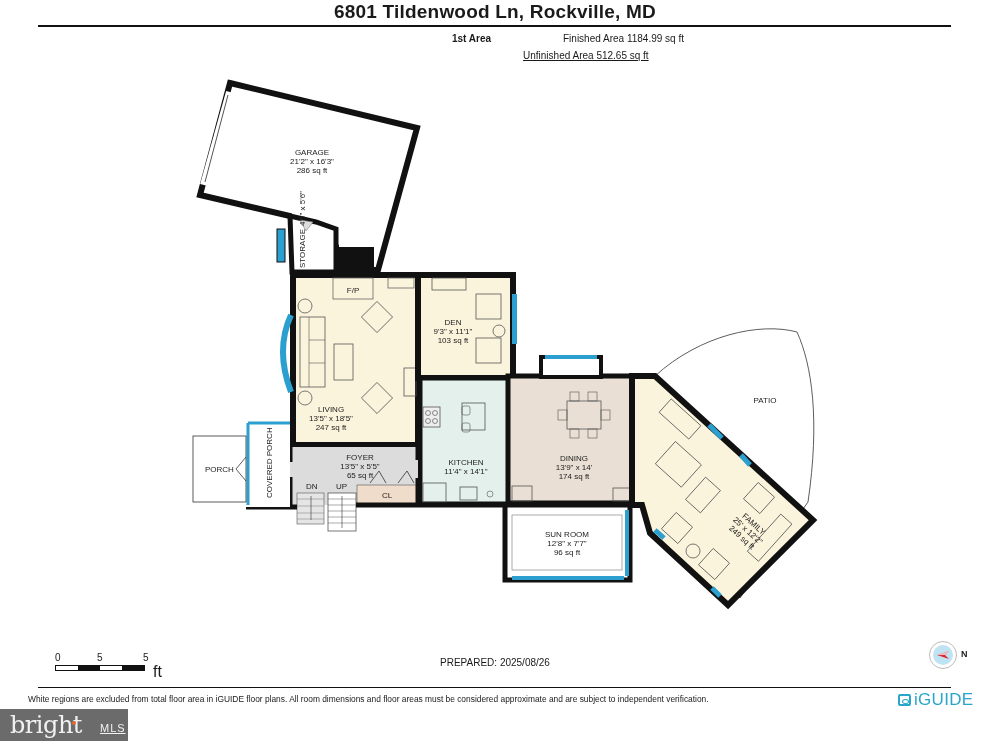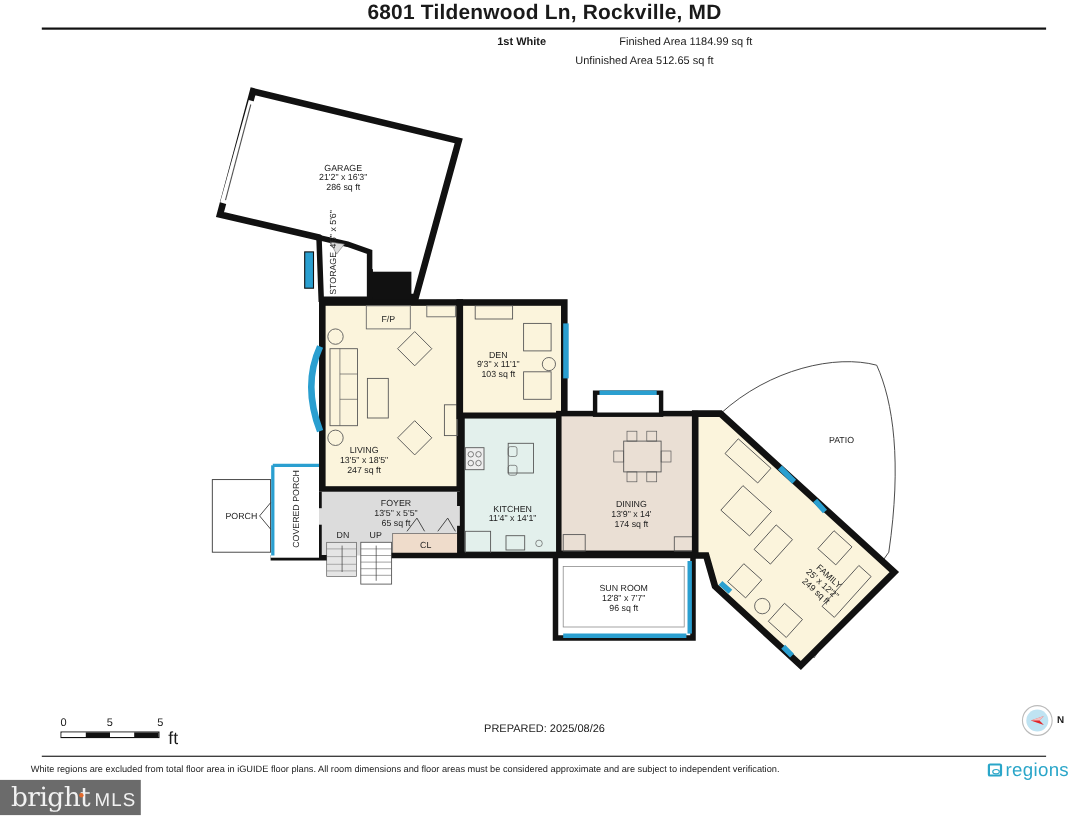--- a/index.html
+++ b/index.html
@@ -1,50 +1,50 @@
 <!DOCTYPE html>
 <html><head>
 <meta charset="utf-8">
 <style>
   html, body { margin:0; padding:0; background:#ffffff; }
   body { width:990px; height:751px; position:relative; overflow:hidden; font-family:"Liberation Sans", sans-serif; color:#1a1a1a; }
   .title { position:absolute; top:0; left:0; width:990px; text-align:center; font-size:19px; font-weight:bold; line-height:24px; letter-spacing:0.2px; }
   .title-rule { position:absolute; top:25px; left:38px; width:913px; height:2px; background:#111; }
   .floor-label { position:absolute; top:33px; left:452px; font-size:10px; font-weight:bold; }
   .area-line { position:absolute; left:523px; font-size:10px; }
-  .area-1 { top:33px;margin-left:40px; } .area-2 { top:50px; }
+  .area-1 { top:33px;margin-left:40px; } .area-2 { top:50px;text-decoration:underline; }
   svg.plan { position:absolute; left:0; top:0; }
   .room-label { font-family:"Liberation Sans", sans-serif; font-size:8px; fill:#222; text-anchor:middle; }
   .small-label { font-family:"Liberation Sans", sans-serif; font-size:8px; fill:#222; }
   .scale { position:absolute; left:55px; top:652px; }
   .scale .nums { position:relative; height:12px; font-size:10px; width:110px; }
   .scale .nums span { position:absolute; top:0; }
   .scale .bar { display:flex; margin-top:1px; border:1px solid #111; width:88px; height:4px; }
   .scale .bar div { flex:1; }
   .scale .ft { position:absolute; left:98px; top:11px; font-size:16px; }
   .prepared { position:absolute; top:657px; left:0; width:990px; text-align:center; font-size:10px; }
   .compass { position:absolute; left:929px; top:641px; width:26px; height:26px; border-radius:50%; border:1px solid #bbb; background:#fff; }
   .compass .inner { position:absolute; left:3px; top:3px; width:20px; height:20px; border-radius:50%; background:#bfe3f2; }
   .compass .n { position:absolute; left:31px; top:7px; font-size:9px; font-weight:bold; }
   .foot-rule { position:absolute; top:687px; left:38px; width:913px; height:1px; background:#111; }
   .disclaimer { position:absolute; top:694px; left:28px; font-size:8.4px; }
   .iguide { position:absolute; top:690px; left:898px; font-size:17px; color:#2aa6c9; letter-spacing:0.3px; display:flex; align-items:center; }
   .iguide .box { width:13px; height:12px; border:2px solid #2aa6c9; border-radius:2px; margin-right:3px; position:relative; box-sizing:border-box; }
   .iguide .box::after { content:""; position:absolute; left:2px; top:3px; width:5px; height:3px; border:1.5px solid #2aa6c9; border-radius:50%; }
   .bright { position:absolute; left:0; top:709px; width:128px; height:32px; background:#6b6b6b; color:#f1f1f1; display:flex; align-items:center; padding-left:10px; box-sizing:border-box; }
   .bright .b { font-family:"DejaVu Serif", serif; font-size:24px; letter-spacing:-0.5px; }
-  .bright .m { font-size:17px; margin-left:4px; margin-top:6px; letter-spacing:1px; }
+  .bright .m { font-size:11px; margin-left:18px; margin-top:6px; letter-spacing:1px;text-decoration:underline; }
   .bright .dot { position:absolute; left:72px; top:12px; width:4px; height:4px; border-radius:50%; background:#e36a2c; }
 </style>
 </head>
 <body>
 
 <div class="title">6801 Tildenwood Ln, Rockville, MD</div>
 <div class="title-rule"></div>
-<div class="floor-label">1st White</div>
+<div class="floor-label">1st Area</div>
 <div class="area-line area-1">Finished Area 1184.99 sq ft</div>
 <div class="area-line area-2">Unfinished Area 512.65 sq ft</div>
 
 <svg class="plan" width="990" height="690" viewBox="0 0 990 690">
 
   <path d="M655,376 C700,335 760,322 797,332 C812,365 820,420 808,502 L740,598 Z" fill="#ffffff" stroke="#333" stroke-width="0.8"></path>
   <text class="room-label" x="765" y="403">PATIO</text>
 
   <polygon points="230,83 417,128 378,270 336,270 336,247 316,240 290,216 200,195" fill="#ffffff" stroke="#111" stroke-width="6" stroke-linejoin="miter"></polygon>
   <line x1="230" y1="92" x2="204" y2="185" stroke="#fff" stroke-width="8"></line>
@@ -215,20 +215,20 @@
     <polygon points="7,13 19,9 15,13 19,17" fill="#e0262a"></polygon>
     <polygon points="7,13 15,13 19,9" fill="#ffffff" opacity="0.7"></polygon>
   </svg>
   <span class="n">N</span>
 </div>
 
 <div class="foot-rule"></div>
 <div class="disclaimer">White regions are excluded from total floor area in iGUIDE floor plans. All room dimensions and floor areas must be considered approximate and are subject to independent verification.</div>
 <div class="iguide">
   <span class="box"></span>
-  <span>regions</span>
+  <span>iGUIDE</span>
 </div>
 
 <div class="bright">
   <span class="b">bright</span>
   <span class="dot"></span>
   <span class="m">MLS</span>
 </div>
 
 </body></html>

